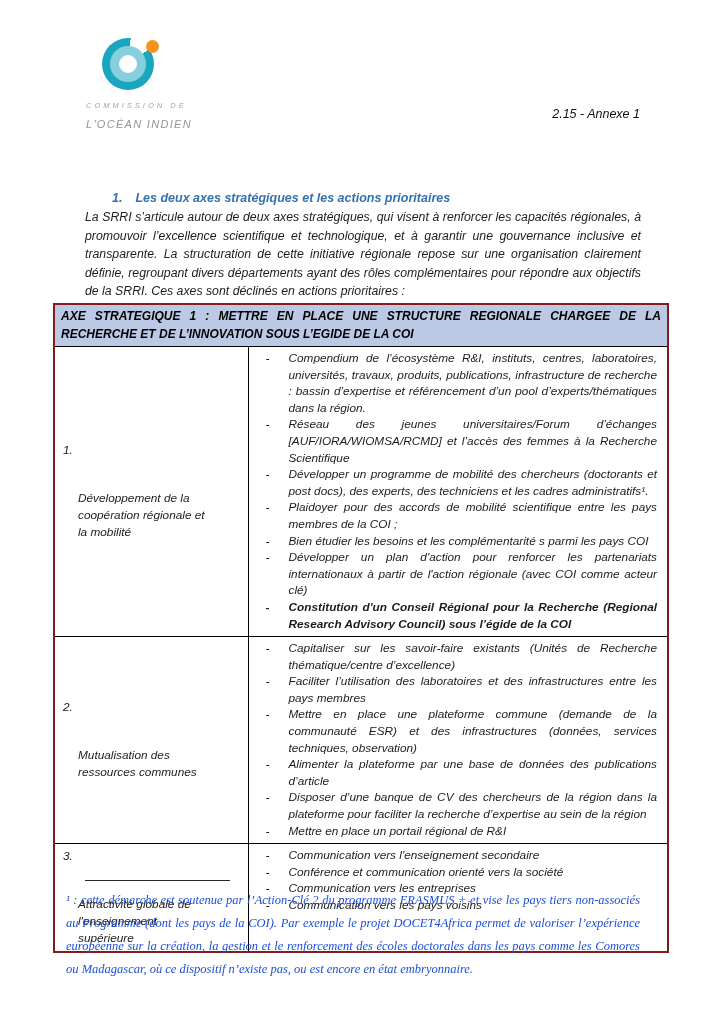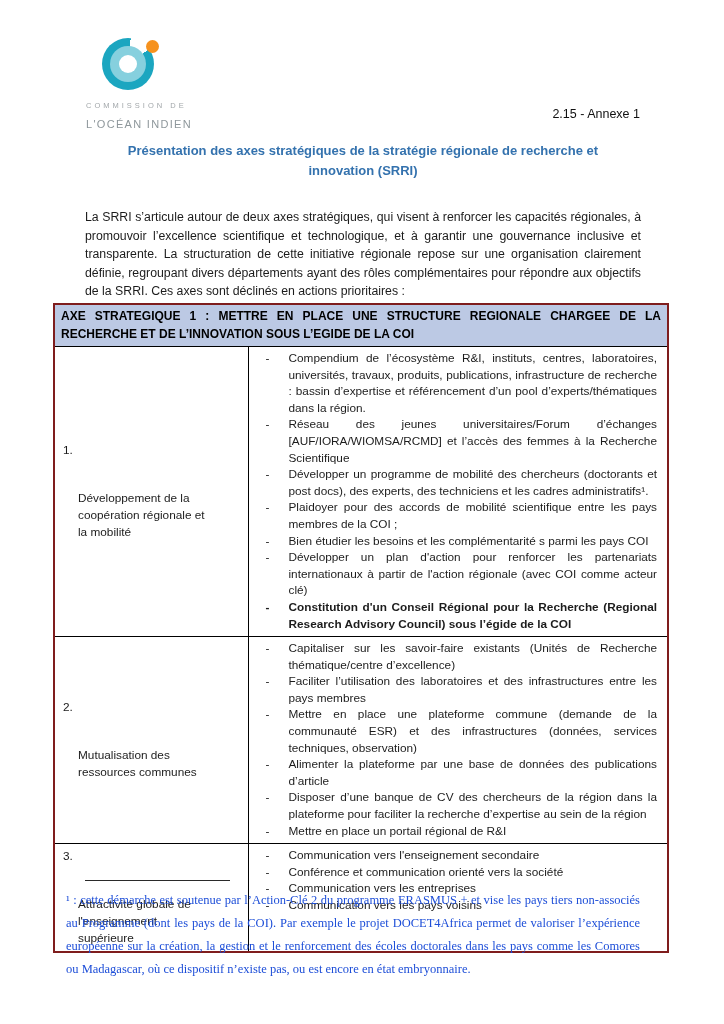--- a/index.html
+++ b/index.html
@@ -7,21 +7,21 @@
     --thead-bg:#BCC9E4;
     --ink:#1c1c1c;
     --logo-teal:#1BA6C0;
     --logo-light-teal:#86D0DE;
     --logo-orange:#F6921E;
     --logo-gray:#8E979B;
   }
   html,body{margin:0;padding:0;background:#ffffff;}
   .page{
     position:relative;width:724px;height:1024px;background:#fff;overflow:hidden;
-    font-family:"Liberation Sans","DejaVu Sans",sans-serif;color:var(--ink);
+    font-family:"Liberation Sans","DejaVu Sans",sans-serif;color:var(--ink);font-style:italic;
   }
 
   
   .logo{position:absolute;left:86px;top:38px;width:130px;}
   .swirl{position:relative;width:52px;height:52px;margin-left:16px;}
   .ring-outer{position:absolute;inset:0;border-radius:50%;
     background:conic-gradient(var(--logo-teal) 0deg 6deg,transparent 6deg 55deg,var(--logo-teal) 55deg 360deg);}
   .ring-inner{position:absolute;inset:8px;border-radius:50%;background:var(--logo-light-teal);}
   .ring-core{position:absolute;inset:17px;border-radius:50%;background:#fff;}
   .dot{position:absolute;right:-5px;top:2px;width:13px;height:13px;border-radius:50%;background:var(--logo-orange);}
@@ -72,25 +72,24 @@
       <div class="ring-inner"></div>
       <div class="ring-core"></div>
       <div class="dot"></div>
     </div>
     <div class="org1">COMMISSION DE</div>
     <div class="org2">L'OCÉAN INDIEN</div>
   </div>
 
   <div class="annexe">2.15 - Annexe 1</div>
 
-  <div class="doc-title">
-    <span style="display:block">Présentation des axes stratégiques de la stratégie régionale de recherche et</span>
-    <span style="display:block">innovation (SRRI)</span>
+
+  <div class="sec-heading">
+    <span class="num">1.</span><span>Les deux axes stratégiques et les actions prioritaires</span>
   </div>
-
 
   <div class="intro">La SRRI s’articule autour de deux axes stratégiques, qui visent à renforcer les capacités régionales, à promouvoir l’excellence scientifique et technologique, et à garantir une gouvernance inclusive et transparente. La structuration de cette initiative régionale repose sur une organisation clairement définie, regroupant divers départements ayant des rôles complémentaires pour répondre aux objectifs de la SRRI. Ces axes sont déclinés en actions prioritaires :</div>
 
   <table class="axes-table">
     <colgroup>
         <col class="c1">
         <col>
       </colgroup>
     <thead>
       <tr>

